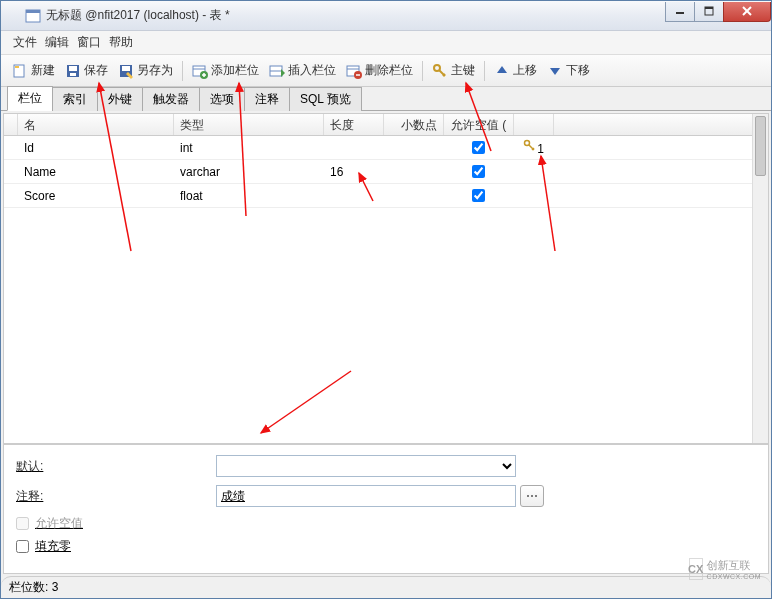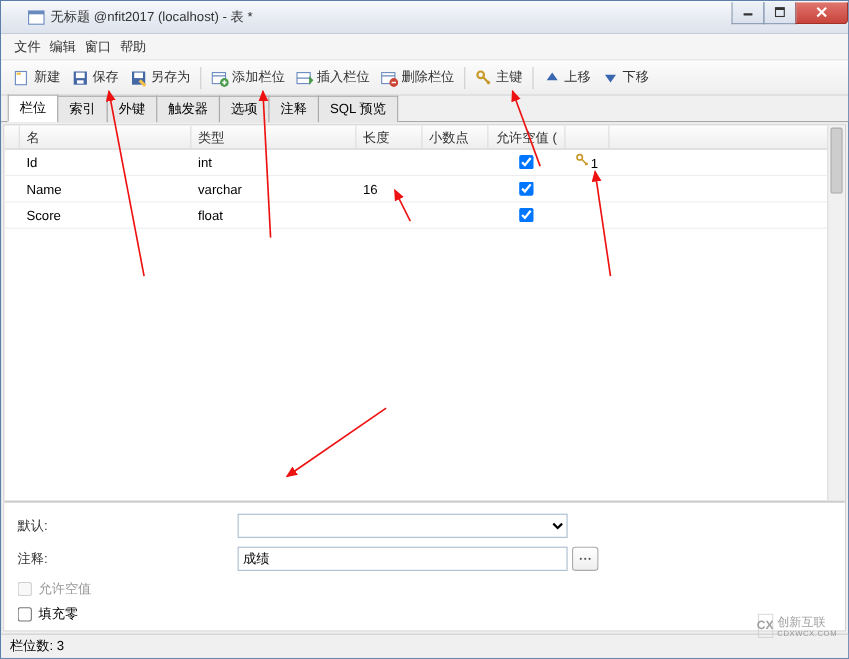--- a/index.html
+++ b/index.html
@@ -28,44 +28,44 @@
 .tab.active { background: #fff; border-bottom: 1px solid #fff; }
 
 .content { flex: 1; display: flex; flex-direction: column; background: #fff; margin: 2px; border: 1px solid #ccc; min-height: 0; }
 .grid-area { flex: 1; overflow: auto; position: relative; }
 .grid-header { display: flex; background: linear-gradient(to bottom, #fdfdfd, #eeeeee); border-bottom: 1px solid #ccc; height: 22px; }
 .gh { border-right: 1px solid #ddd; padding: 3px 6px; color: #333; }
 .col-edit { width: 14px; }
 .col-name { width: 156px; }
 .col-type { width: 150px; }
 .col-len { width: 60px; text-align: left; }
-.col-dec { width: 60px; }
+.col-dec { width: 60px; text-align: right; }
 .col-null { width: 70px; text-align: center; }
 .col-key { width: 40px; text-align: center; }
 
 .grid-body .row { display: flex; height: 24px; align-items: center; border-bottom: 1px solid #eee; }
 .cell { padding: 3px 6px; border-right: 1px solid transparent; }
 .editmark { width: 14px; display: flex; align-items: center; justify-content: center; }
 .chk { text-align: center; }
 .chk input { margin: 0 auto; display: block; }
 
 .key-icon { color: #c79a2a; }
 
 .vscroll { position: absolute; right: 0; top: 0; bottom: 0; width: 16px; background: #f0f0f0; border-left: 1px solid #ddd; }
 .vscroll-thumb { position: absolute; top: 2px; left: 2px; right: 2px; height: 60px; background: #cdcdcd; border: 1px solid #aaa; border-radius: 2px; }
 
-.props { border-top: 2px solid #ccc; padding: 10px 12px 0 12px; background: #fff; }
+.props { border-top: 2px solid #ccc; padding: 10px 12px 12px 12px; background: #fff; text-decoration: underline; }
 .prop-row { display: flex; align-items: center; margin-bottom: 8px; }
 .prop-label { width: 200px; color: #333; }
 .prop-row select, .prop-row input[type=text] { width: 300px; height: 22px; border: 1px solid #aabccf; padding: 2px 4px; background: #fff; }
 .prop-row .more-btn { width: 24px; height: 22px; margin-left: 4px; border: 1px solid #aaa; border-radius: 3px; background: linear-gradient(#fff,#eee); display: flex; align-items: center; justify-content: center; }
 .chk-row { display: flex; align-items: center; margin-bottom: 6px; gap: 6px; }
 .chk-row.disabled { color: #999; }
 
-.statusbar { height: 22px; background: #f0f0f0; border-top: 1px solid #ccc; display: flex; align-items: center; padding: 0 8px; }
+.statusbar { height: 22px; background: #f0f0f0; border-top: 1px solid #ccc; display: flex; align-items: center; padding: 0 8px; border-radius: 10px; }
 
 .watermark { position: absolute; bottom: 18px; right: 10px; opacity: 0.7; display: flex; align-items: center; gap: 4px; color: #777; font-size: 10px; }
 .watermark-logo { width: 14px; height: 22px; border: 1px solid #ccc; display: flex; align-items: center; justify-content: center; font-weight: bold; color: #777; font-size: 11px; }
 
 .arrow { position: absolute; pointer-events: none; }
 </style>
 </head>
 <body>
 
 <div class="window">

